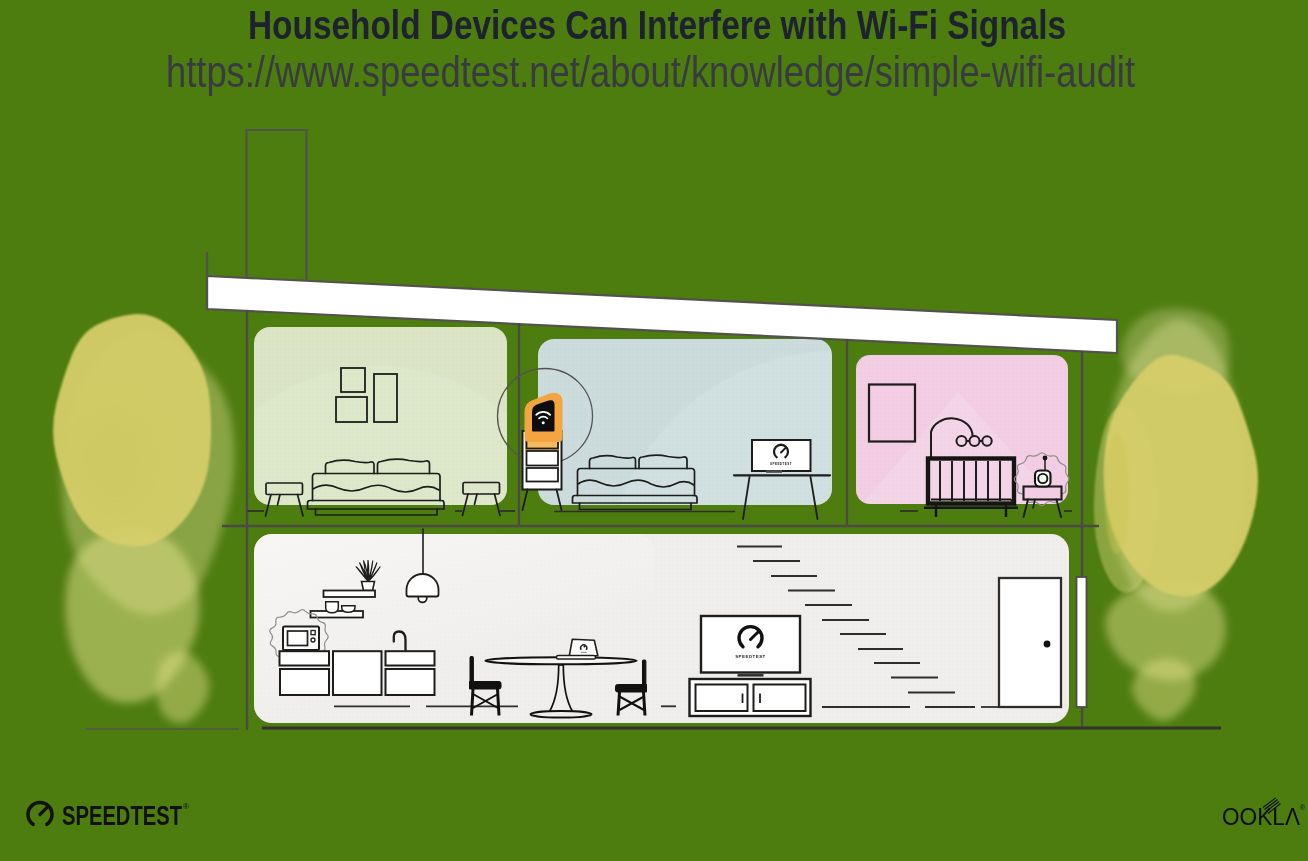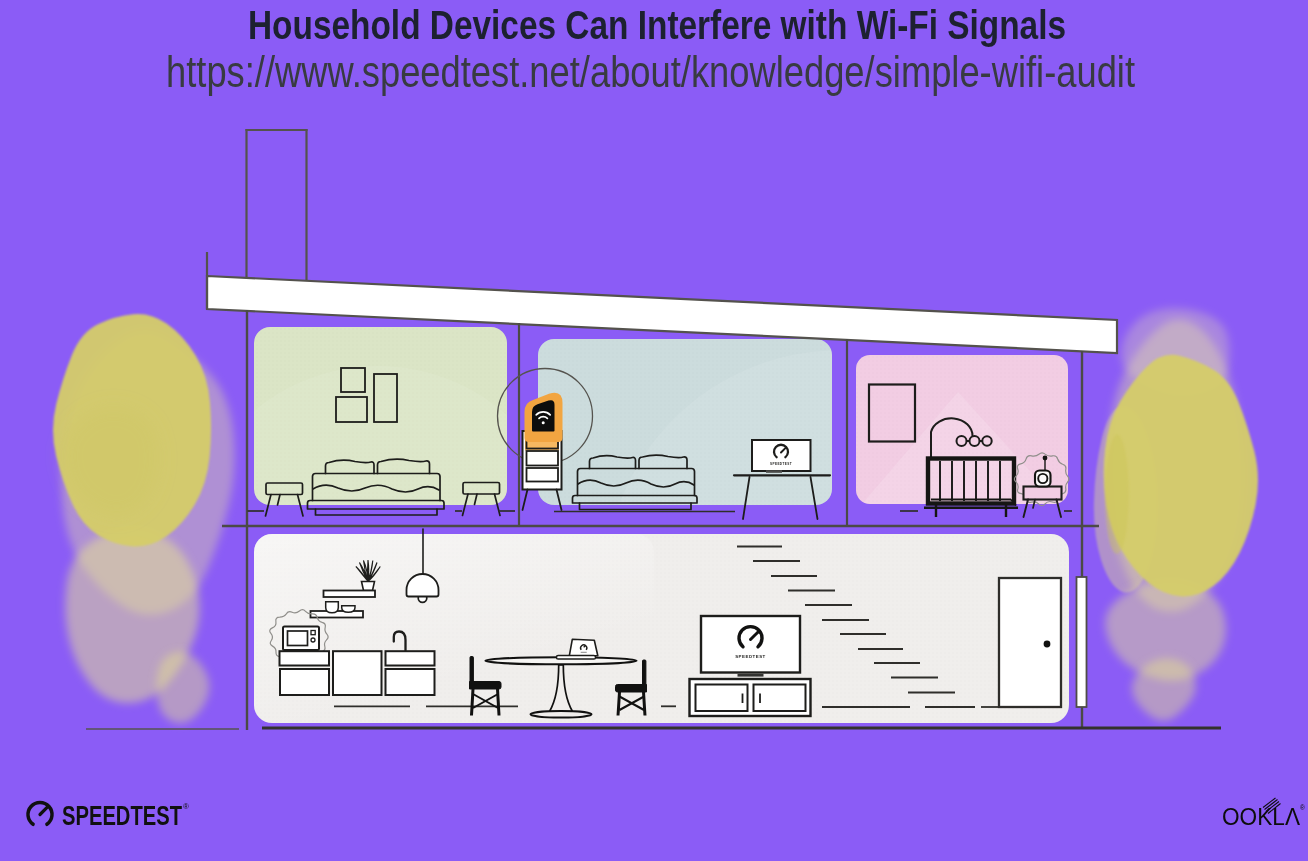--- a/index.html
+++ b/index.html
@@ -1,16 +1,16 @@
 <!DOCTYPE html>
 <html><head>
 <meta charset="utf-8">
 <style>
 html,body{margin:0;padding:0;background:#ffffff;}
-#page{position:relative;width:1308px;height:861px;overflow:hidden;background:#8b5cf6;
+#page{position:relative;width:1308px;height:861px;overflow:hidden;background:#4d7c0f;
 font-family:"Liberation Sans", sans-serif;}
 svg text{font-family:"Liberation Sans", sans-serif;}
 </style>
 </head>
 <body>
 <div id="page">
 <svg width="1308" height="861" viewBox="0 0 1308 861" xmlns="http://www.w3.org/2000/svg">
 <defs>
 <pattern id="dots" width="4" height="4" patternUnits="userSpaceOnUse">
 <circle cx="1" cy="1" r="0.5" fill="#000000" fill-opacity="0.035"></circle>

